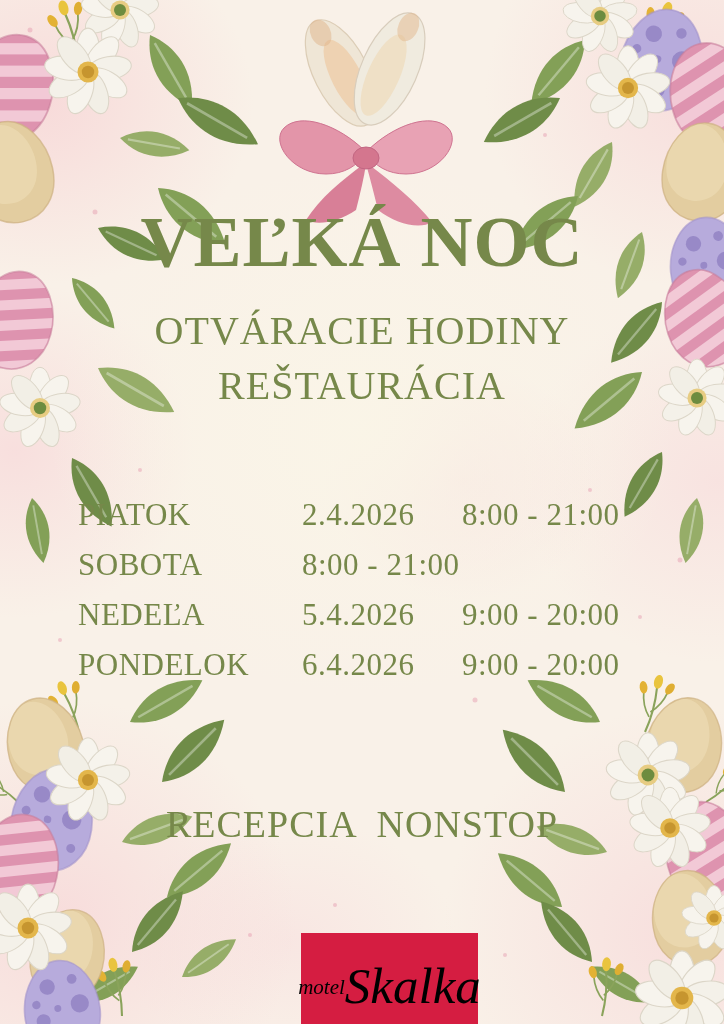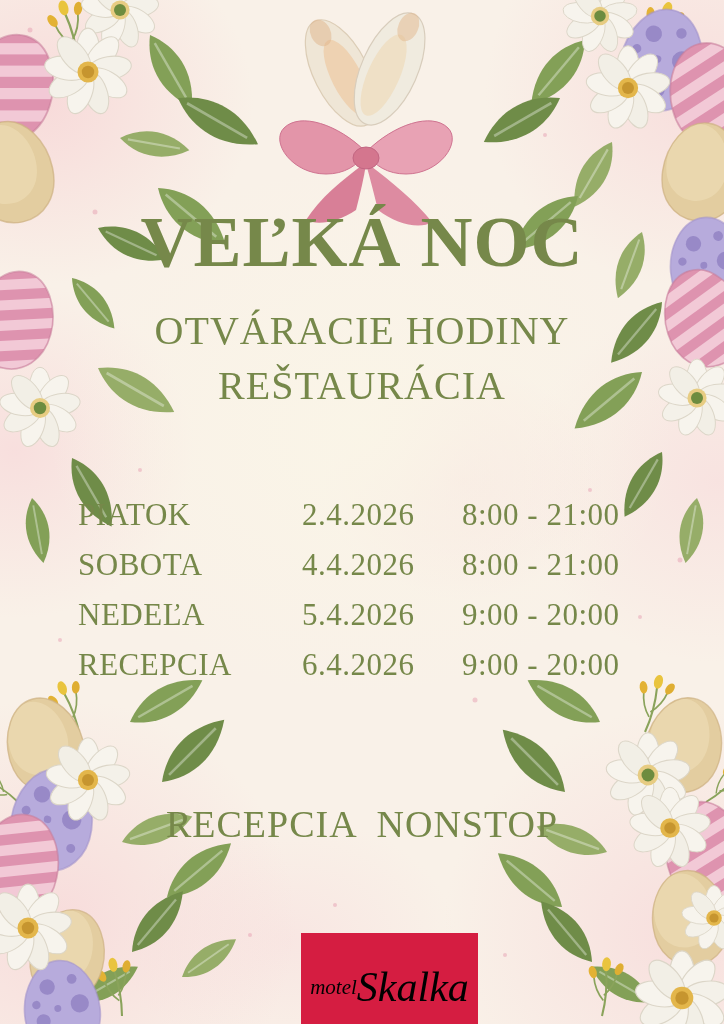--- a/index.html
+++ b/index.html
@@ -24,21 +24,21 @@
   .subtitle{top:303px;font-size:40px;font-weight:400;letter-spacing:1px;line-height:1.38;}
   .schedule{position:absolute;left:78px;top:490px;width:580px;color:#76884a;}
   .srow{display:grid;grid-template-columns:224px 160px 1fr;height:50px;line-height:50px;font-size:31px;letter-spacing:0.5px;}
   .reception{top:802px;font-size:38px;letter-spacing:1px;white-space:pre;line-height:1.2;}
   .logo{
     position:absolute;left:301px;top:933px;width:177px;height:108px;
     background:#d51d41;color:#000000;display:flex;flex-direction:row;
     align-items:center;justify-content:center;font-style:italic;
   }
   .logo .l1{font-size:21px;line-height:1.05;}
-  .logo .l2{font-size:42px;line-height:1.0;margin-top:-1px;}
+  .logo .l2{font-size:51px;line-height:1.0;margin-top:-1px;}
 </style>
 </head>
 <body>
 
 <div class="poster">
 
   <svg class="decor" width="724" height="1024" viewBox="0 0 724 1024" aria-hidden="true">
     <defs>
       <g id="leaf">
         <path d="M0,0 C9,-12 11,-28 0,-44 C-11,-28 -9,-12 0,0 Z" fill="currentColor"></path>
@@ -258,30 +258,29 @@
   <div class="txt title">VEĽKÁ NOC</div>
 
   <div class="schedule">
     <div class="srow">
       <span>PIATOK</span>
       <span>2.4.2026</span>
       <span>8:00 - 21:00</span>
     </div>
     <div class="srow">
       <span>SOBOTA</span>
-      <span>4.4.2026</span>
       <span>8:00 - 21:00</span>
     </div>
     <div class="srow">
       <span>NEDEĽA</span>
       <span>5.4.2026</span>
       <span>9:00 - 20:00</span>
     </div>
     <div class="srow">
-      <span>RECEPCIA</span>
+      <span>PONDELOK</span>
       <span>6.4.2026</span>
       <span>9:00 - 20:00</span>
     </div>
   </div>
 
   <div class="txt reception">RECEPCIA  NONSTOP</div>
 
   <div class="logo">
     <div class="l1">motel</div>
     <div class="l2">Skalka</div>

